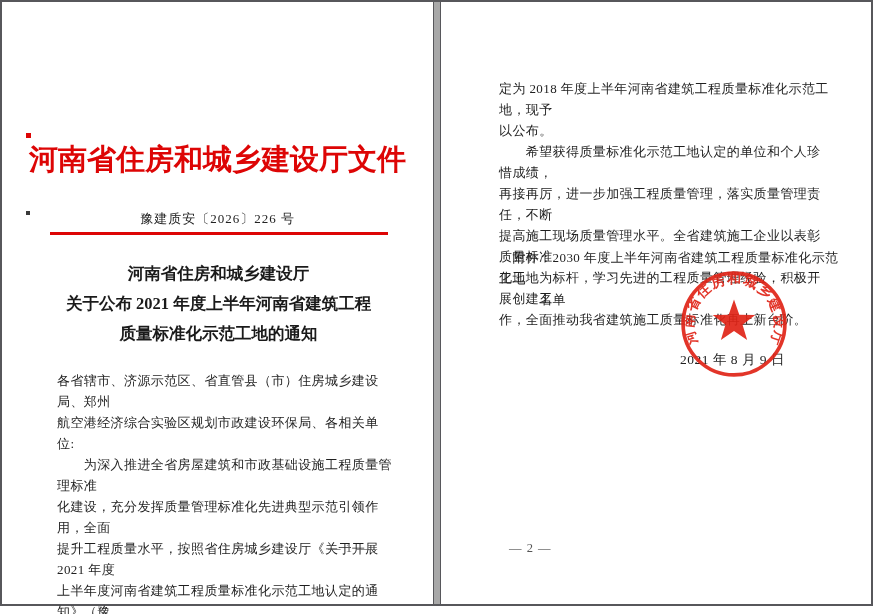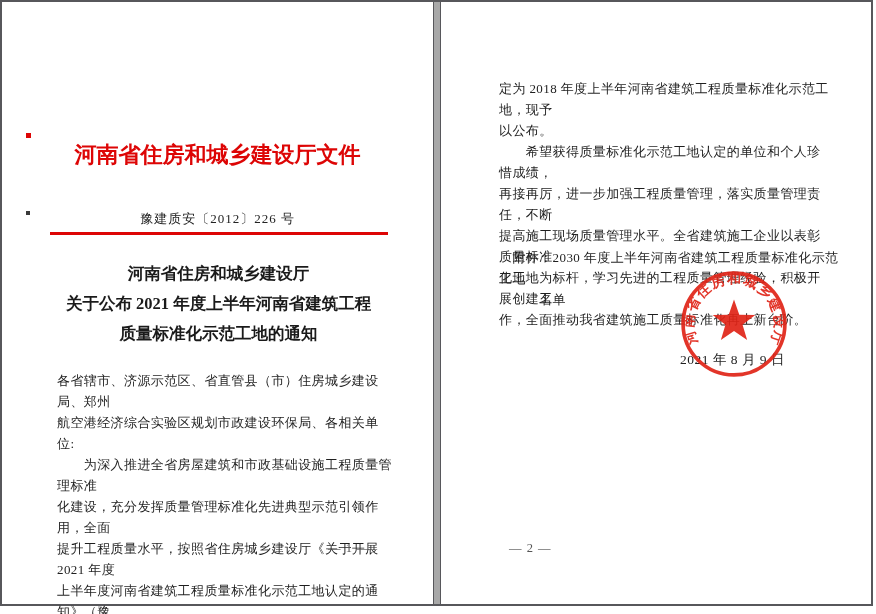--- a/index.html
+++ b/index.html
@@ -14,21 +14,21 @@
   .page-1 { width:431px; }
   .page-2 { width:430px; flex:1; }
   .page-gap {
     width:8px; height:100%; background:#a8a8a8;
     border-left:1px solid #57575b; border-right:1px solid #57575b;
   }
 
   
   .letterhead {
     position:absolute; top:138px; left:0; right:0;
-    text-align:center; font-size:22px; font-weight:bold;
+    text-align:center; font-size:29px; font-weight:bold;
     color:var(--red); letter-spacing:0px; white-space:nowrap;
   }
   .doc-number {
     position:absolute; top:208px; left:0; right:0;
     text-align:center; font-size:13px; color:#222; letter-spacing:1px;
   }
   .red-divider {
     position:absolute; top:230px; left:48px; right:45px; height:3px;
     background:var(--red);
   }
@@ -64,21 +64,21 @@
 <body>
 
 <div class="viewer">
 
   <div class="page page-1">
     <div class="artifact artifact-red"></div>
     <div class="artifact artifact-dark"></div>
 
     <div class="letterhead">河南省住房和城乡建设厅文件</div>
 
-    <div class="doc-number">豫建质安〔2012〕226 号</div>
+    <div class="doc-number">豫建质安〔2026〕226 号</div>
 
     <div class="red-divider"></div>
 
     <div class="doc-title">河南省住房和城乡建设厅
 关于公布 2021 年度上半年河南省建筑工程
 质量标准化示范工地的通知</div>
 
     <div class="body-text p1-body">各省辖市、济源示范区、省直管县（市）住房城乡建设局、郑州
 航空港经济综合实验区规划市政建设环保局、各相关单位:
 　　为深入推进全省房屋建筑和市政基础设施工程质量管理标准

